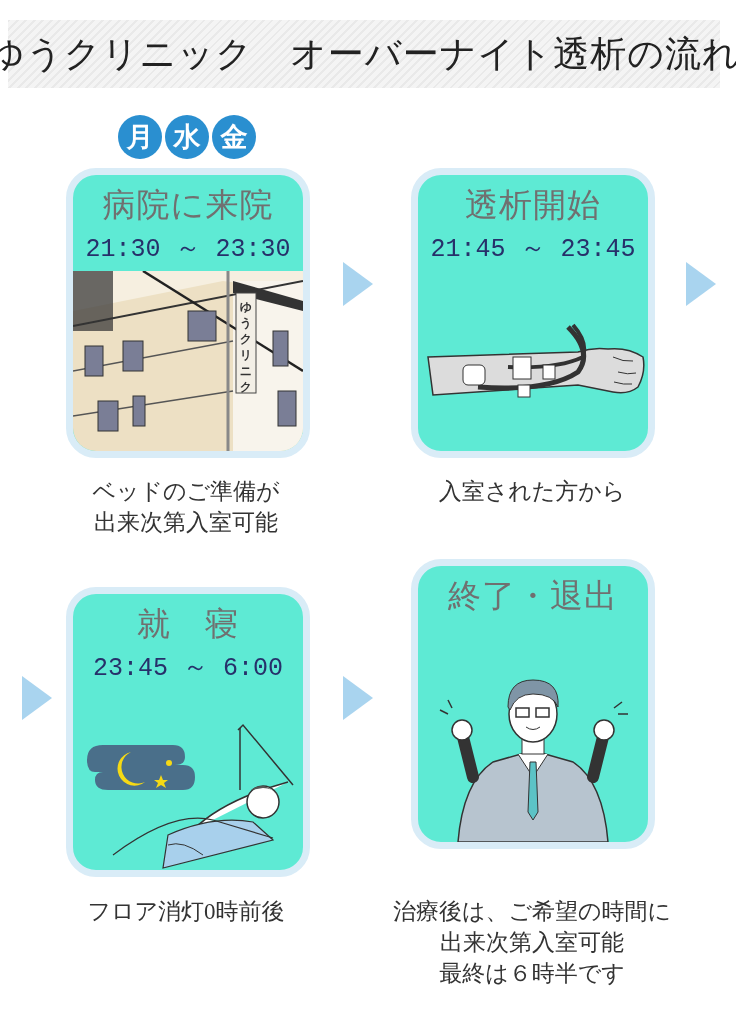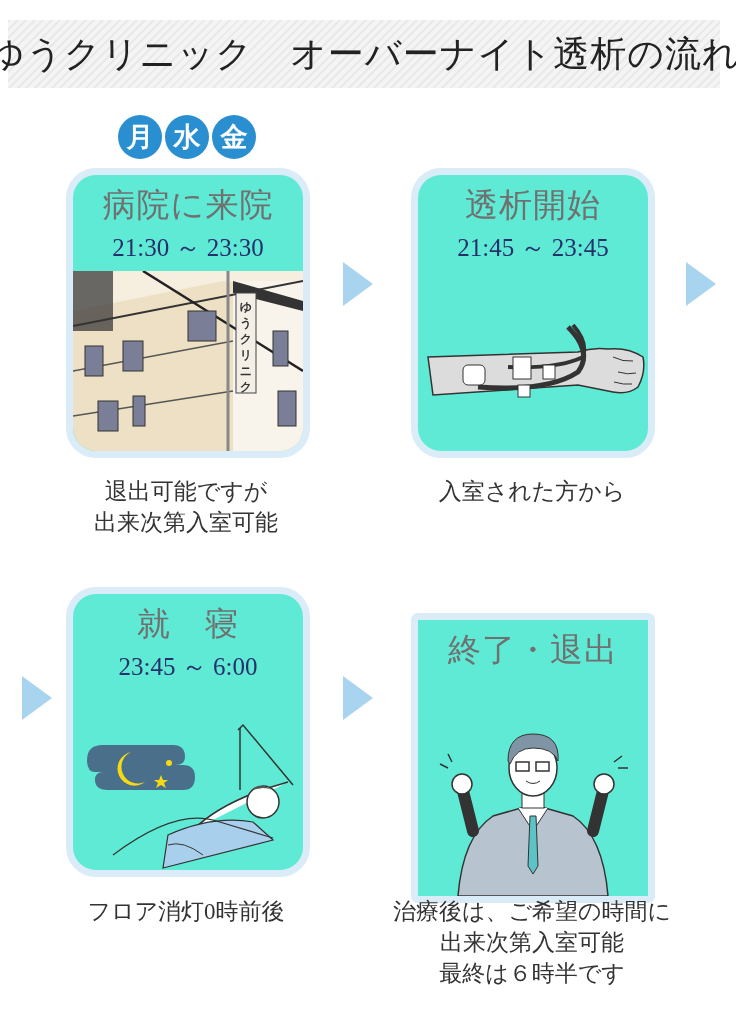--- a/index.html
+++ b/index.html
@@ -25,21 +25,21 @@
     position: absolute; width: 244px; height: 290px;
     border: 7px solid #d9ecf7; border-radius: 30px; background: #5eead4;
     overflow: hidden;
   }
   .card .heading {
     position: absolute; left: 0; right: 0; top: 8px; text-align: center;
     font-size: 33px; color: #707070; letter-spacing: 1px; white-space: pre;
   }
   .card .time {
     position: absolute; left: 0; right: 0; top: 56px; text-align: center;
-    font-size: 25px; color: #27306a; font-family: Liberation Serif, serif;
+    font-size: 25px; color: #27306a; font-family: Liberation Mono, monospace;
   }
   .card .illus { position: absolute; left: 0; right: 0; bottom: 0; }
 
   .caption {
     position: absolute; width: 300px; text-align: center;
     font-family: "Liberation Serif", "DejaVu Serif", serif;
     font-size: 23px; line-height: 31px; color: #333;
   }
   .caption div { white-space: nowrap; }
 
@@ -86,21 +86,21 @@
     <text x="173" y="40" font-size="12" text-anchor="middle" fill="#333" font-weight="bold">ゆ</text>
     <text x="173" y="56" font-size="12" text-anchor="middle" fill="#333" font-weight="bold">う</text>
     <text x="173" y="72" font-size="12" text-anchor="middle" fill="#333" font-weight="bold">ク</text>
     <text x="173" y="88" font-size="12" text-anchor="middle" fill="#333" font-weight="bold">リ</text>
     <text x="173" y="104" font-size="12" text-anchor="middle" fill="#333" font-weight="bold">ニ</text>
     <text x="173" y="120" font-size="12" text-anchor="middle" fill="#333" font-weight="bold">ク</text>
     <line x1="155" y1="0" x2="155" y2="180" stroke="#888" stroke-width="3"></line>
   </svg>
 </div>
 <div class="caption" style="left:36px; top:476px;">
-  <div>退出可能ですが</div>
+  <div>ベッドのご準備が</div>
   <div>出来次第入室可能</div>
 </div>
 
 <div class="arrow" style="left:343px; top:262px;"></div>
 
 <div class="card" style="left:411px; top:168px;">
   <div class="heading">透析開始</div>
   <div class="time">21:45 ～ 23:45</div>
   <svg class="illus" width="230" height="180" viewBox="0 0 230 180" style="left:0; bottom:14px;">
     <path d="M10 100 L160 95 Q175 90 190 92 Q210 90 225 100 Q228 115 220 130 Q210 138 195 135 L160 128 L15 138 Z" fill="#dcdcdc" stroke="#333" stroke-width="1.5"></path>
@@ -138,21 +138,21 @@
     <path d="M95 135 Q110 130 130 145" stroke="#333" fill="none"></path>
     <path d="M40 145 Q100 100 140 110 L200 128" stroke="#333" fill="none" stroke-width="1.2"></path>
   </svg>
 </div>
 <div class="caption" style="left:36px; top:896px;">
   <div>フロア消灯0時前後</div>
 </div>
 
 <div class="arrow" style="left:343px; top:676px;"></div>
 
-<div class="card" style="left:411px; top:613px;border-radius:7px;">
+<div class="card" style="left:411px; top:559px;">
   <div class="heading">終了・退出</div>
   <svg class="illus" width="230" height="190" viewBox="0 0 230 190" style="left:0; bottom:0;">
     <path d="M40 190 Q45 130 75 110 L110 100 L120 100 L155 110 Q185 130 190 190 Z" fill="#b7c4cf" stroke="#333" stroke-width="1.5"></path>
     <path d="M100 102 L115 125 L130 102" fill="#fff" stroke="#333"></path>
     <polygon points="112,110 118,110 120,160 115,168 110,160" fill="#5cc3c6" stroke="#333"></polygon>
     <rect x="104" y="80" width="22" height="22" fill="#fff" stroke="#333"></rect>
     <ellipse cx="115" cy="62" rx="24" ry="28" fill="#fff" stroke="#333" stroke-width="1.5"></ellipse>
     <path d="M90 55 Q90 28 115 28 Q142 28 140 55 Q135 42 115 42 Q98 42 92 58 Z" fill="#7f95a6" stroke="#333"></path>
     <rect x="98" y="56" width="13" height="9" fill="none" stroke="#333" stroke-width="1.5"></rect>
     <rect x="118" y="56" width="13" height="9" fill="none" stroke="#333" stroke-width="1.5"></rect>

